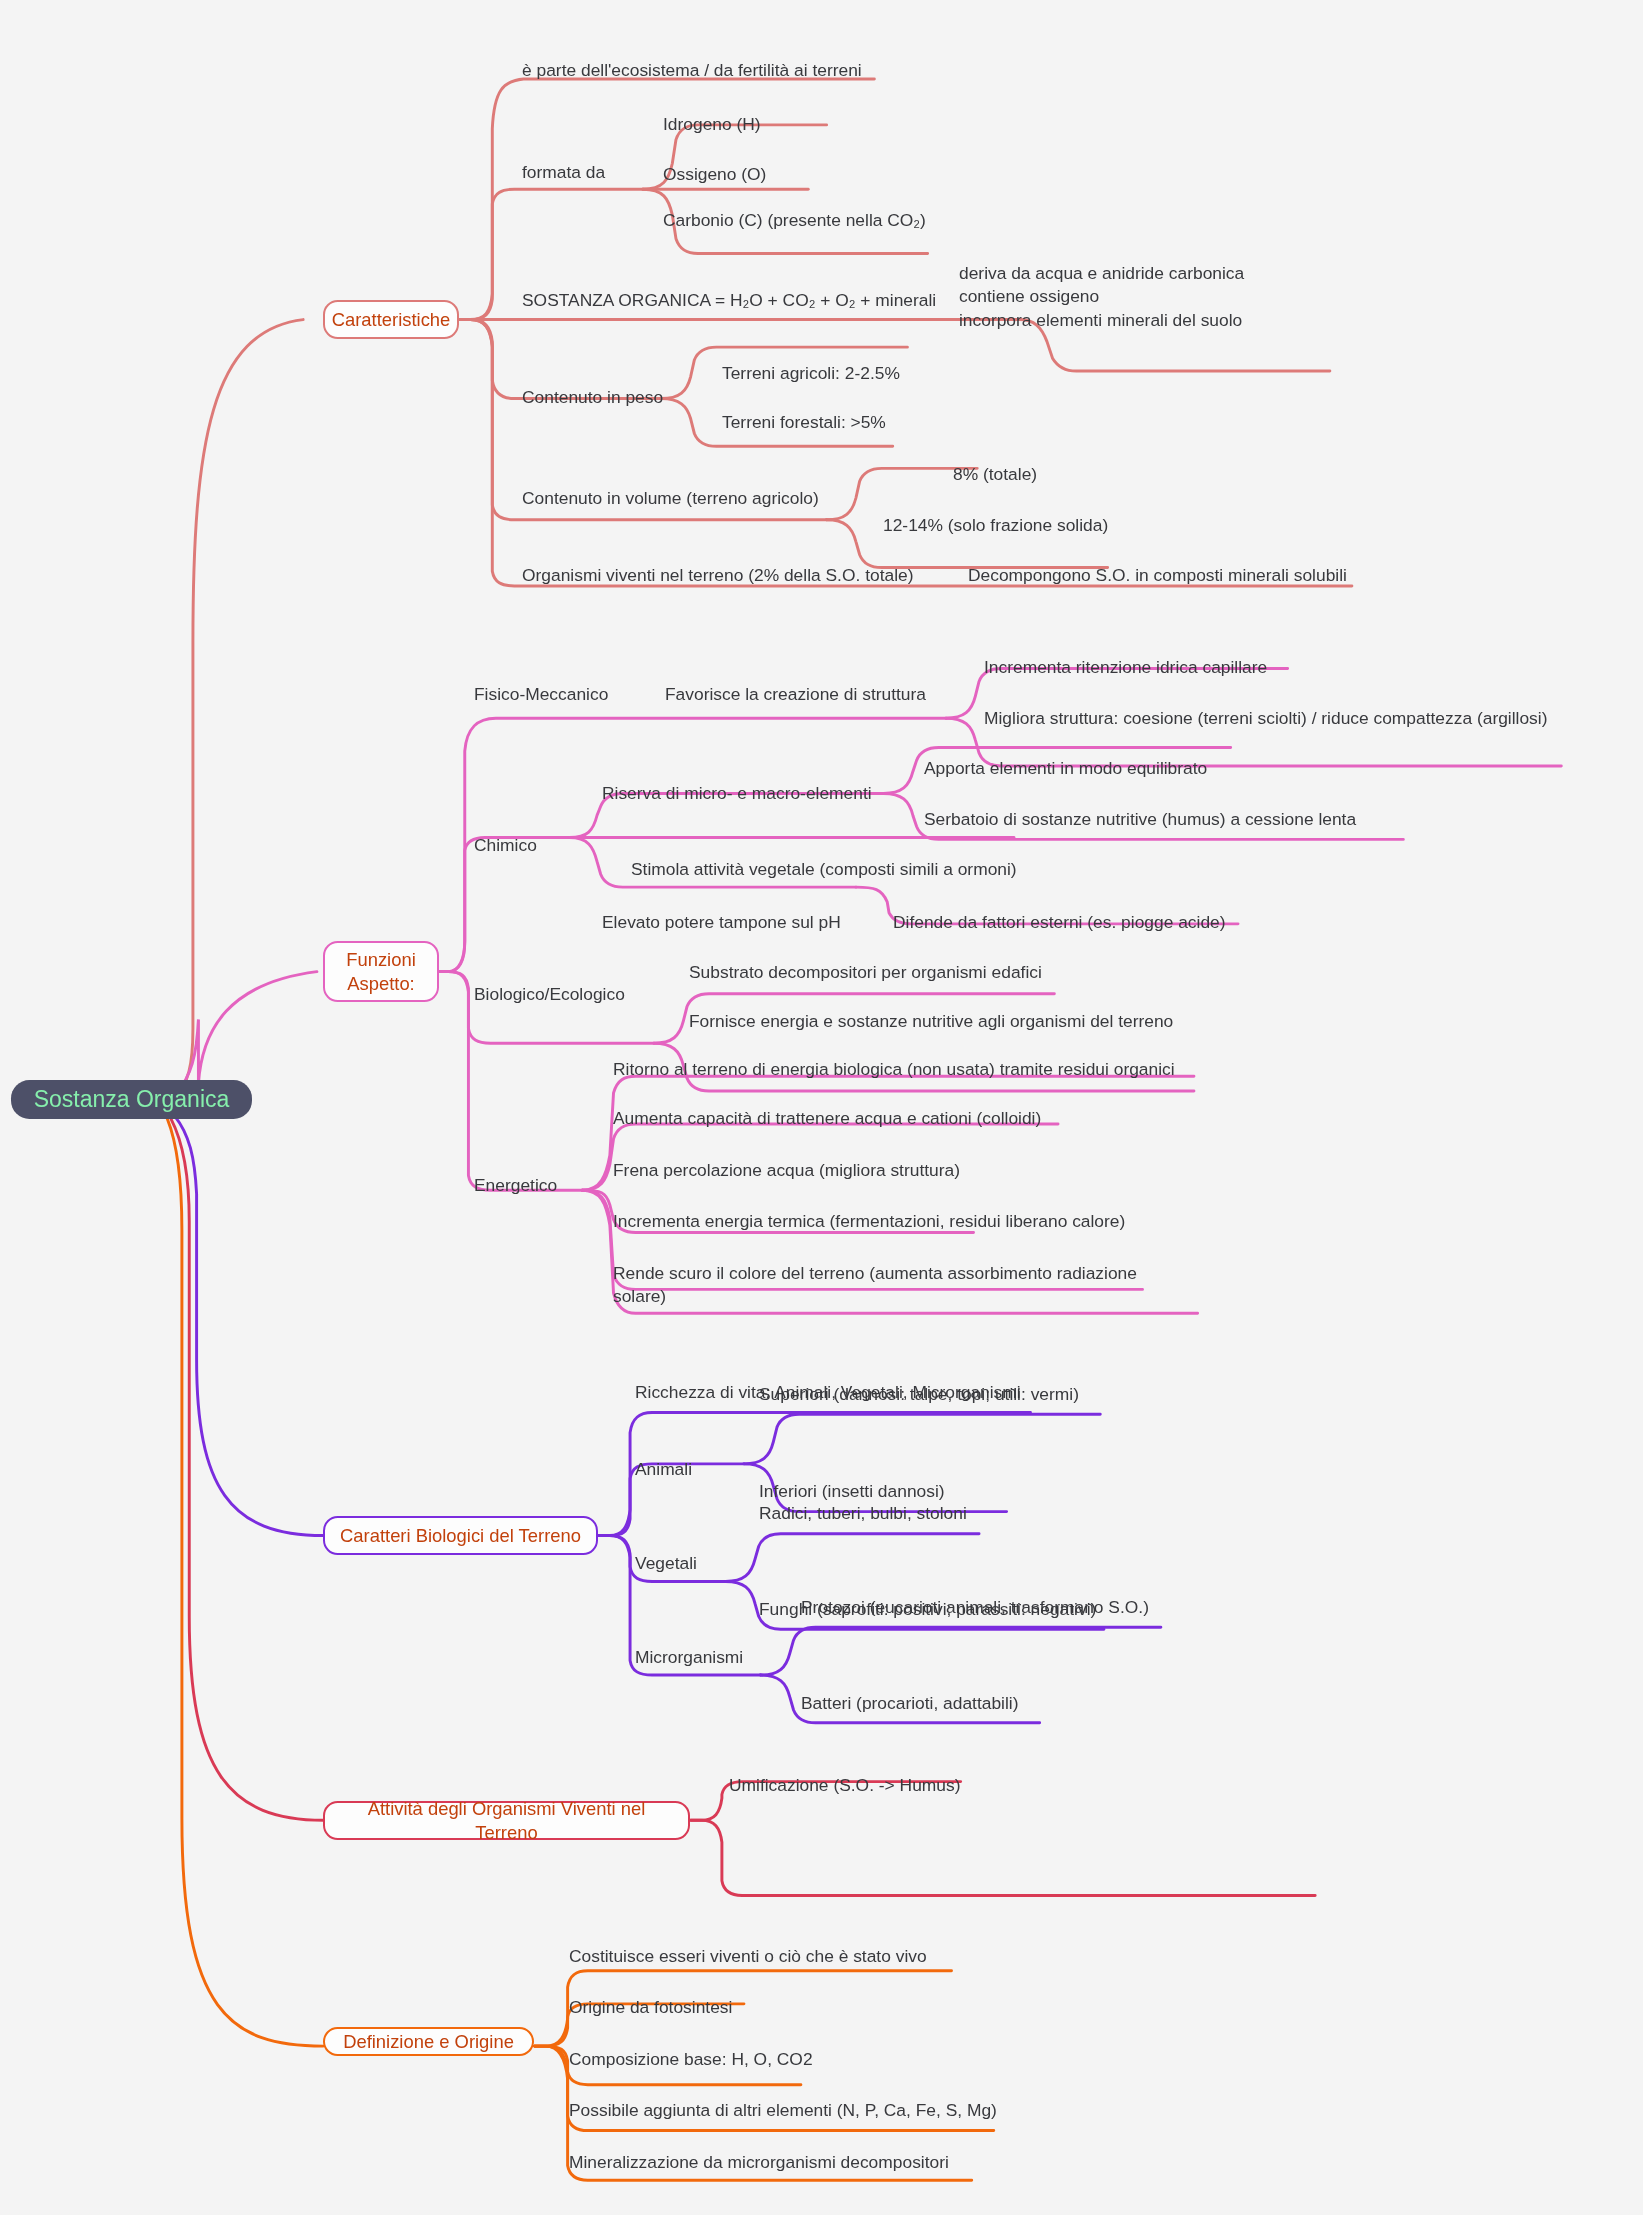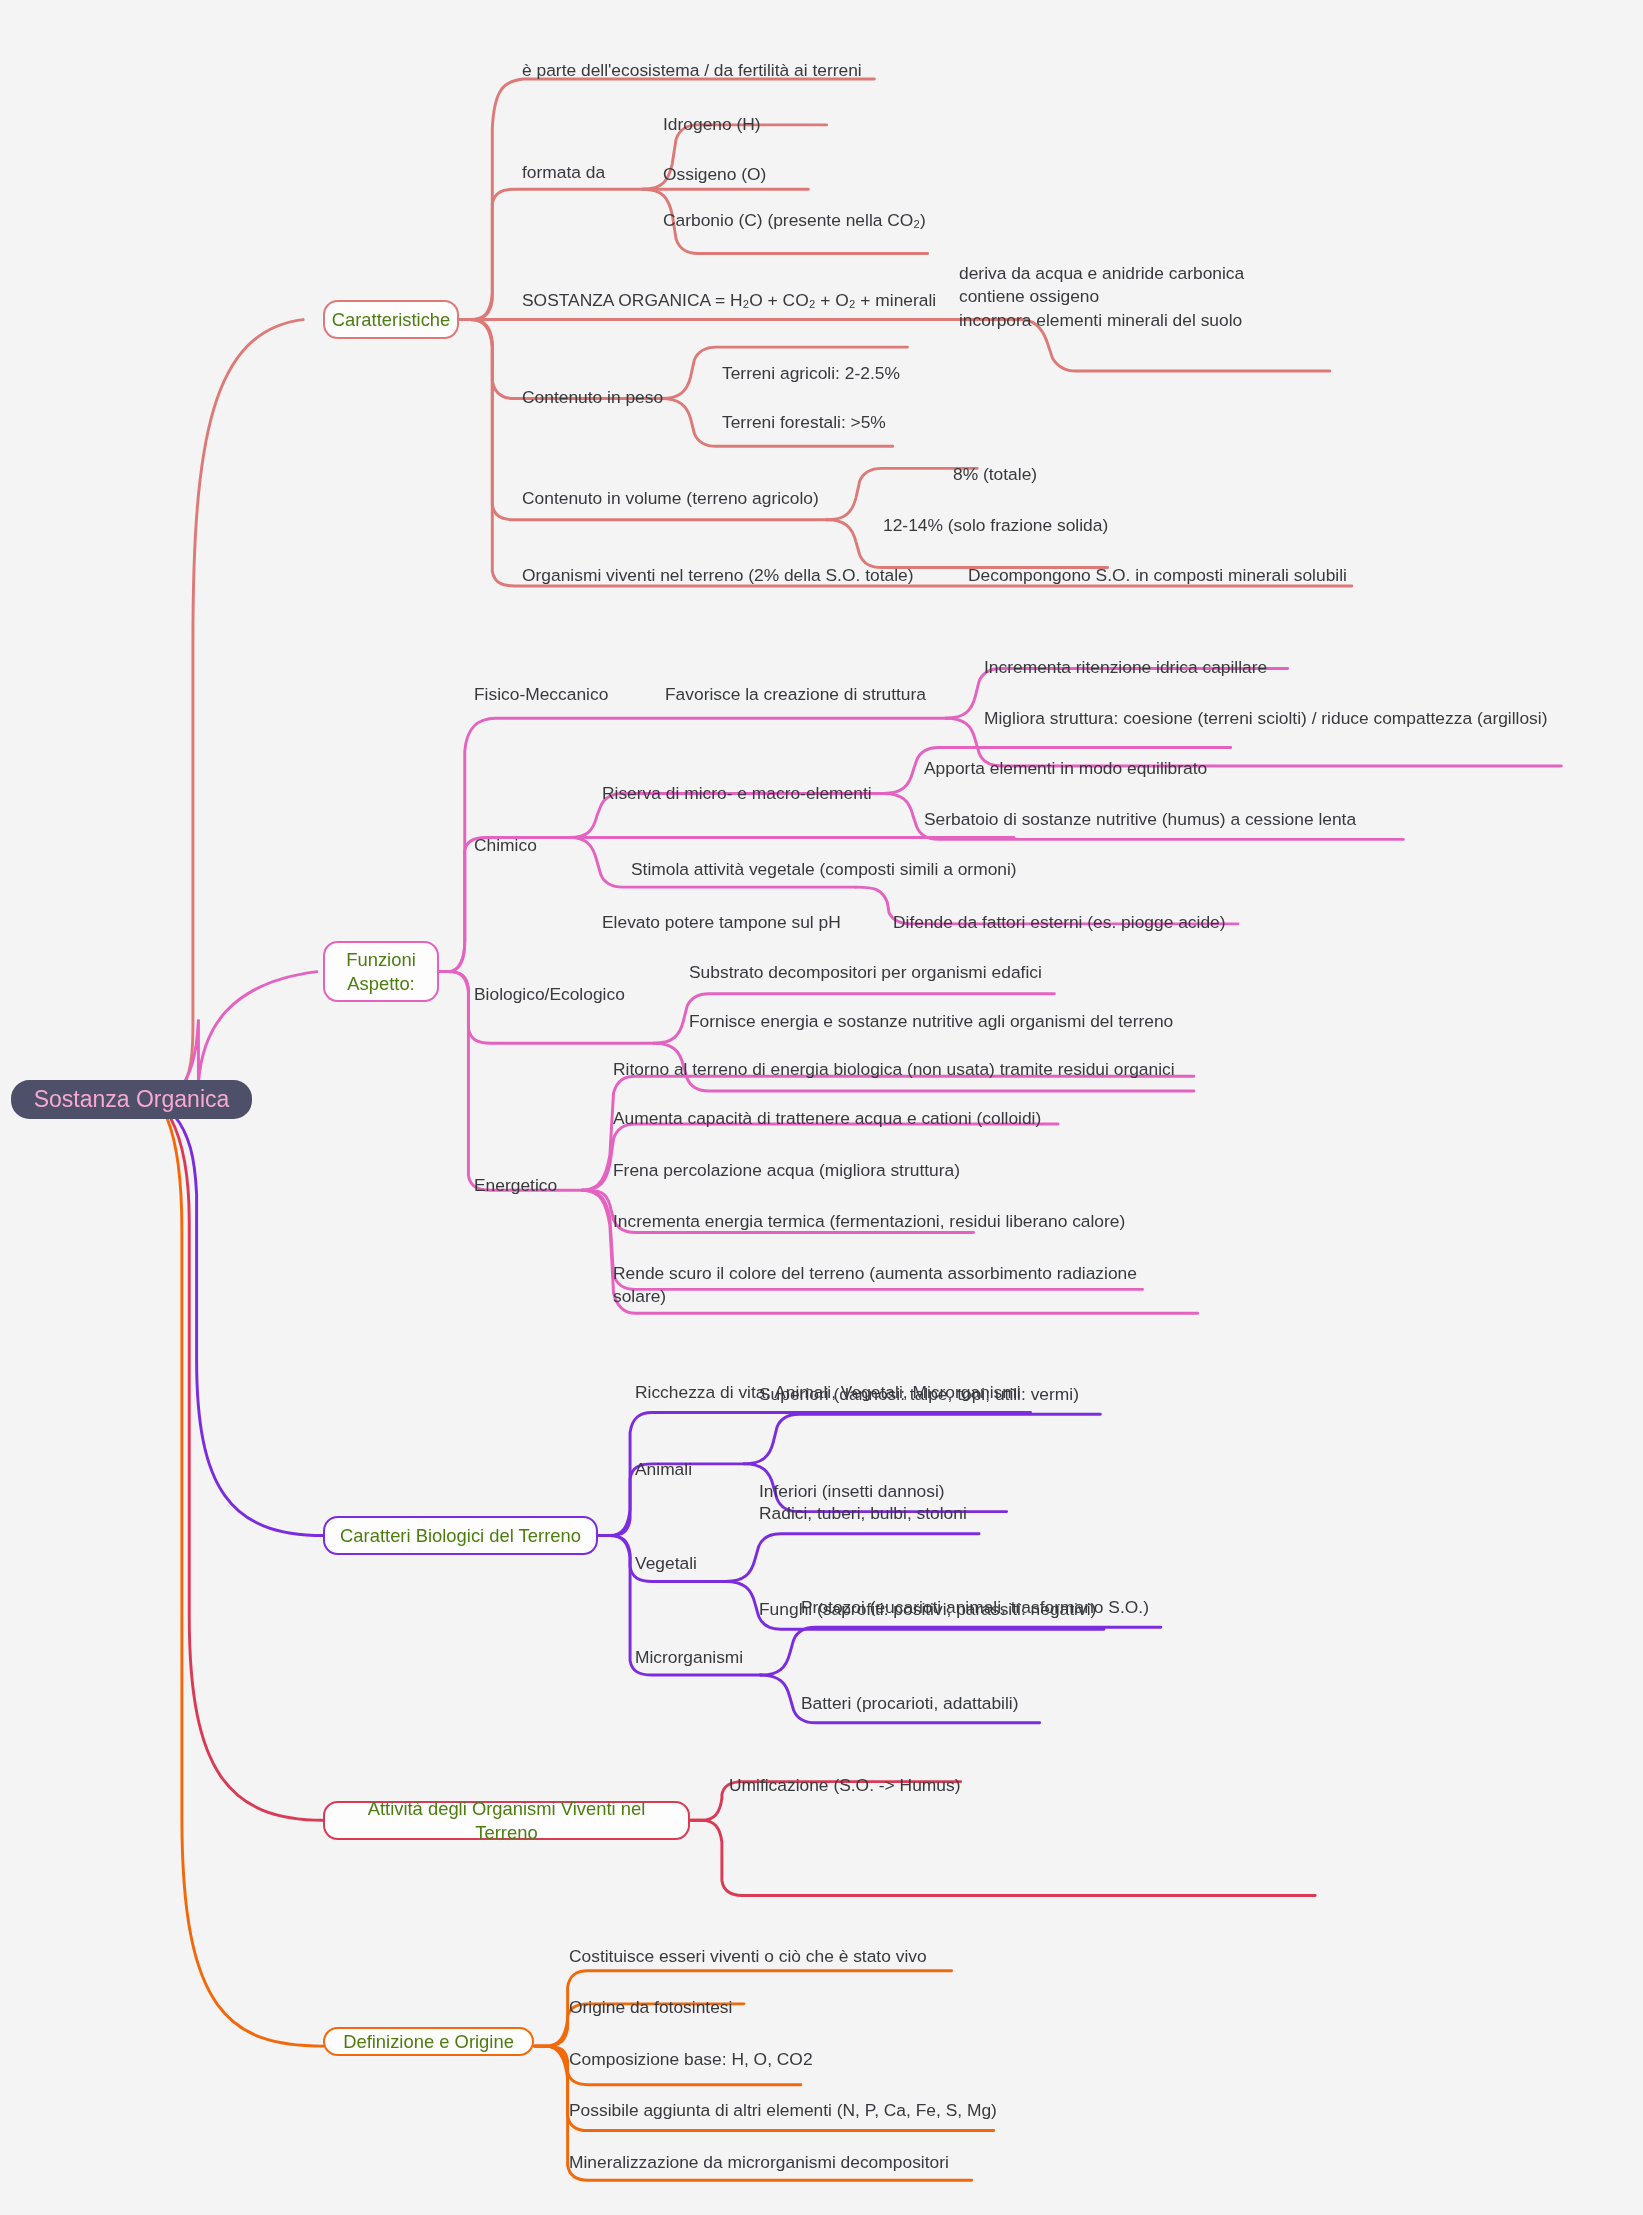--- a/index.html
+++ b/index.html
@@ -16,32 +16,32 @@
   .node{position:absolute;white-space:pre;line-height:1.35;}
   .leaf{font-size:17.4px;color:#38393d;}
   .leaf.multi{white-space:pre-wrap;}
   .pill{
     position:absolute;
     display:flex;align-items:center;justify-content:center;
     background:#fdfdfd;
     border:2.8px solid #888;
     border-radius:14.7px;
     font-size:18.4px;
-    color:#4d7c0f;
+    color:#c2410c;
     padding:0 13px;
     box-sizing:border-box;
     text-align:center;
     white-space:pre-line;
     line-height:1.3;
   }
   .root{
     position:absolute;
     display:flex;align-items:center;justify-content:center;
     background:#4d5068;
-    color:#f9a8d4;
+    color:#86efac;
     border-radius:18.4px;
     font-size:23px;
     padding:0 20px;
     box-sizing:border-box;
   }
   .c-rose{border-color:#dd7a78;}
   .c-pink{border-color:#e463c0;}
   .c-purple{border-color:#7b2cde;}
   .c-crimson{border-color:#d93a55;}
   .c-orange{border-color:#f2690c;}

